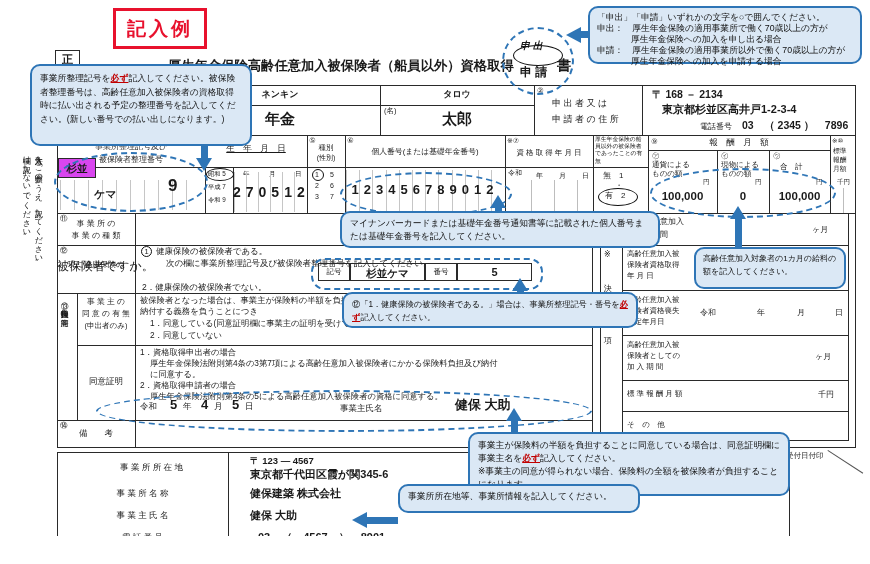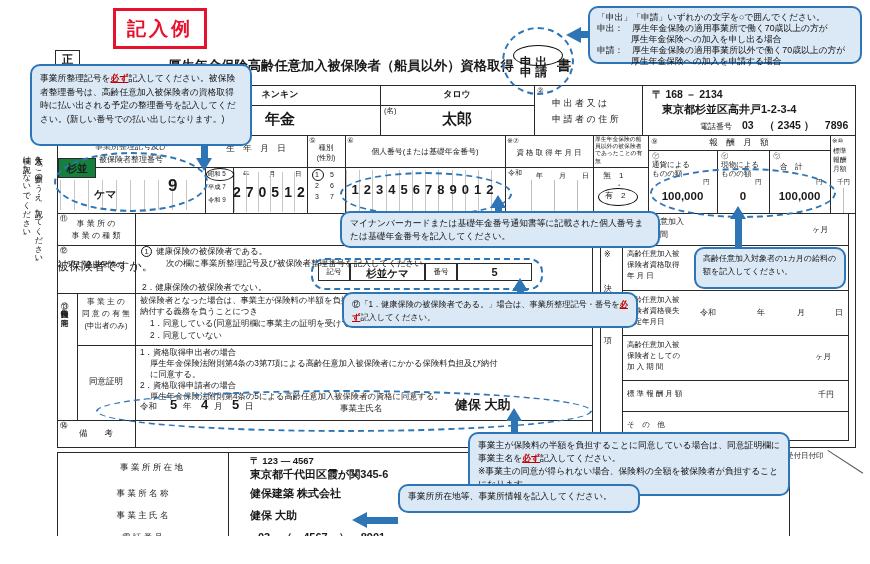--- a/index.html
+++ b/index.html
@@ -35,21 +35,21 @@
 </head>
 <body>
 
 <div id="sheet">
 
   <div class="badge" style="left:113px;top:8px;width:88px;height:35px;font-size:19px;">記入例</div>
   <div class="rect thin" style="left:55px;top:50px;width:25px;height:19px;">
       <span class="t b" style="left:6px;top:2px;font-size:11px;">正</span>
     </div>
   <span class="t b" style="left:168px;top:58px;font-size:13.3px;">厚生年金保険高齢任意加入被保険者（船員以外）資格取得</span>
-  <span class="t b" style="left:520px;top:56px;font-size:12px;">申 出</span>
+  <span class="t b" style="left:520px;top:40px;font-size:10px;font-style:italic;">申 出</span>
   <span class="t b" style="left:520px;top:66px;font-size:12px;">申 請</span>
   <span class="t b" style="left:557px;top:57px;font-size:14px;">書</span>
   <div class="soval" style="left:513px;top:45px;width:48px;height:19px;"></div>
   <div class="oval" style="left:502px;top:27px;width:68px;height:64px;"></div>
 
   <div class="vt" style="left:33px;top:150px;height:195px;font-size:8px;">入方法をご参照のうえ、記入してください。</div>
   <div class="vt" style="left:21px;top:150px;height:150px;font-size:8px;">欄は記入しないでください。</div>
 
   <div class="rect" style="left:57px;top:85px;width:799px;height:363px;"></div>
 
@@ -82,28 +82,28 @@
   <div class="vl" style="left:593px;top:135px;height:78px;"></div>
   <div class="vl" style="left:648px;top:135px;height:78px;"></div>
   <div class="vl" style="left:717px;top:150px;height:63px;"></div>
   <div class="vl" style="left:769px;top:150px;height:63px;"></div>
   <div class="vl" style="left:830px;top:135px;height:78px;"></div>
 
   <span class="t" style="left:60px;top:137px;font-size:7.5px;">③</span>
   <span class="t c" style="left:57px;top:142px;width:148px;font-size:8px;">事業所整理記号及び</span>
   <span class="t c" style="left:57px;top:155px;width:148px;font-size:8px;">被保険者整理番号</span>
   <div class="grid3" style="left:60px;top:180px;width:130px;height:30px;"></div>
-  <div class="rect thin" style="left:58px;top:158px;width:38px;height:20px;background:#15803d;z-index:5;">
+  <div class="rect thin" style="left:58px;top:158px;width:38px;height:20px;background:#d946ef;z-index:5;">
       <span class="t b c" style="left:0;top:3px;width:36px;font-size:10.5px;">杉並</span>
     </div>
   <span class="t b" style="left:94px;top:188px;font-size:11px;z-index:6;">ケマ</span>
   <span class="t b" style="left:168px;top:176px;font-size:17px;z-index:6;">9</span>
 
   <span class="t" style="left:208px;top:137px;font-size:7.5px;">④</span>
-  <span class="t c" style="left:205px;top:144px;width:102px;font-size:8.5px;">生　年　月　日</span>
+  <span class="t c" style="left:205px;top:144px;width:102px;font-size:8.5px;text-decoration:underline;">生　年　月　日</span>
   <span class="t" style="left:208px;top:170px;font-size:6.3px;">昭和 5</span>
   <span class="t" style="left:208px;top:183px;font-size:6.3px;">平成 7</span>
   <span class="t" style="left:208px;top:196px;font-size:6.3px;">令和 9</span>
   <div class="soval" style="left:206px;top:168px;width:26px;height:11px;border-width:1px;"></div>
   <span class="t" style="left:243px;top:170px;font-size:6.5px;">年</span>
   <span class="t" style="left:269px;top:170px;font-size:6.5px;">月</span>
   <span class="t" style="left:295px;top:170px;font-size:6.5px;">日</span>
   <div class="grid4" style="left:234px;top:172px;width:72px;height:40px;"></div>
   <span class="t b c" style="left:233px;top:184px;width:74px;font-size:14px;letter-spacing:5px;z-index:6;">270512</span>
 

